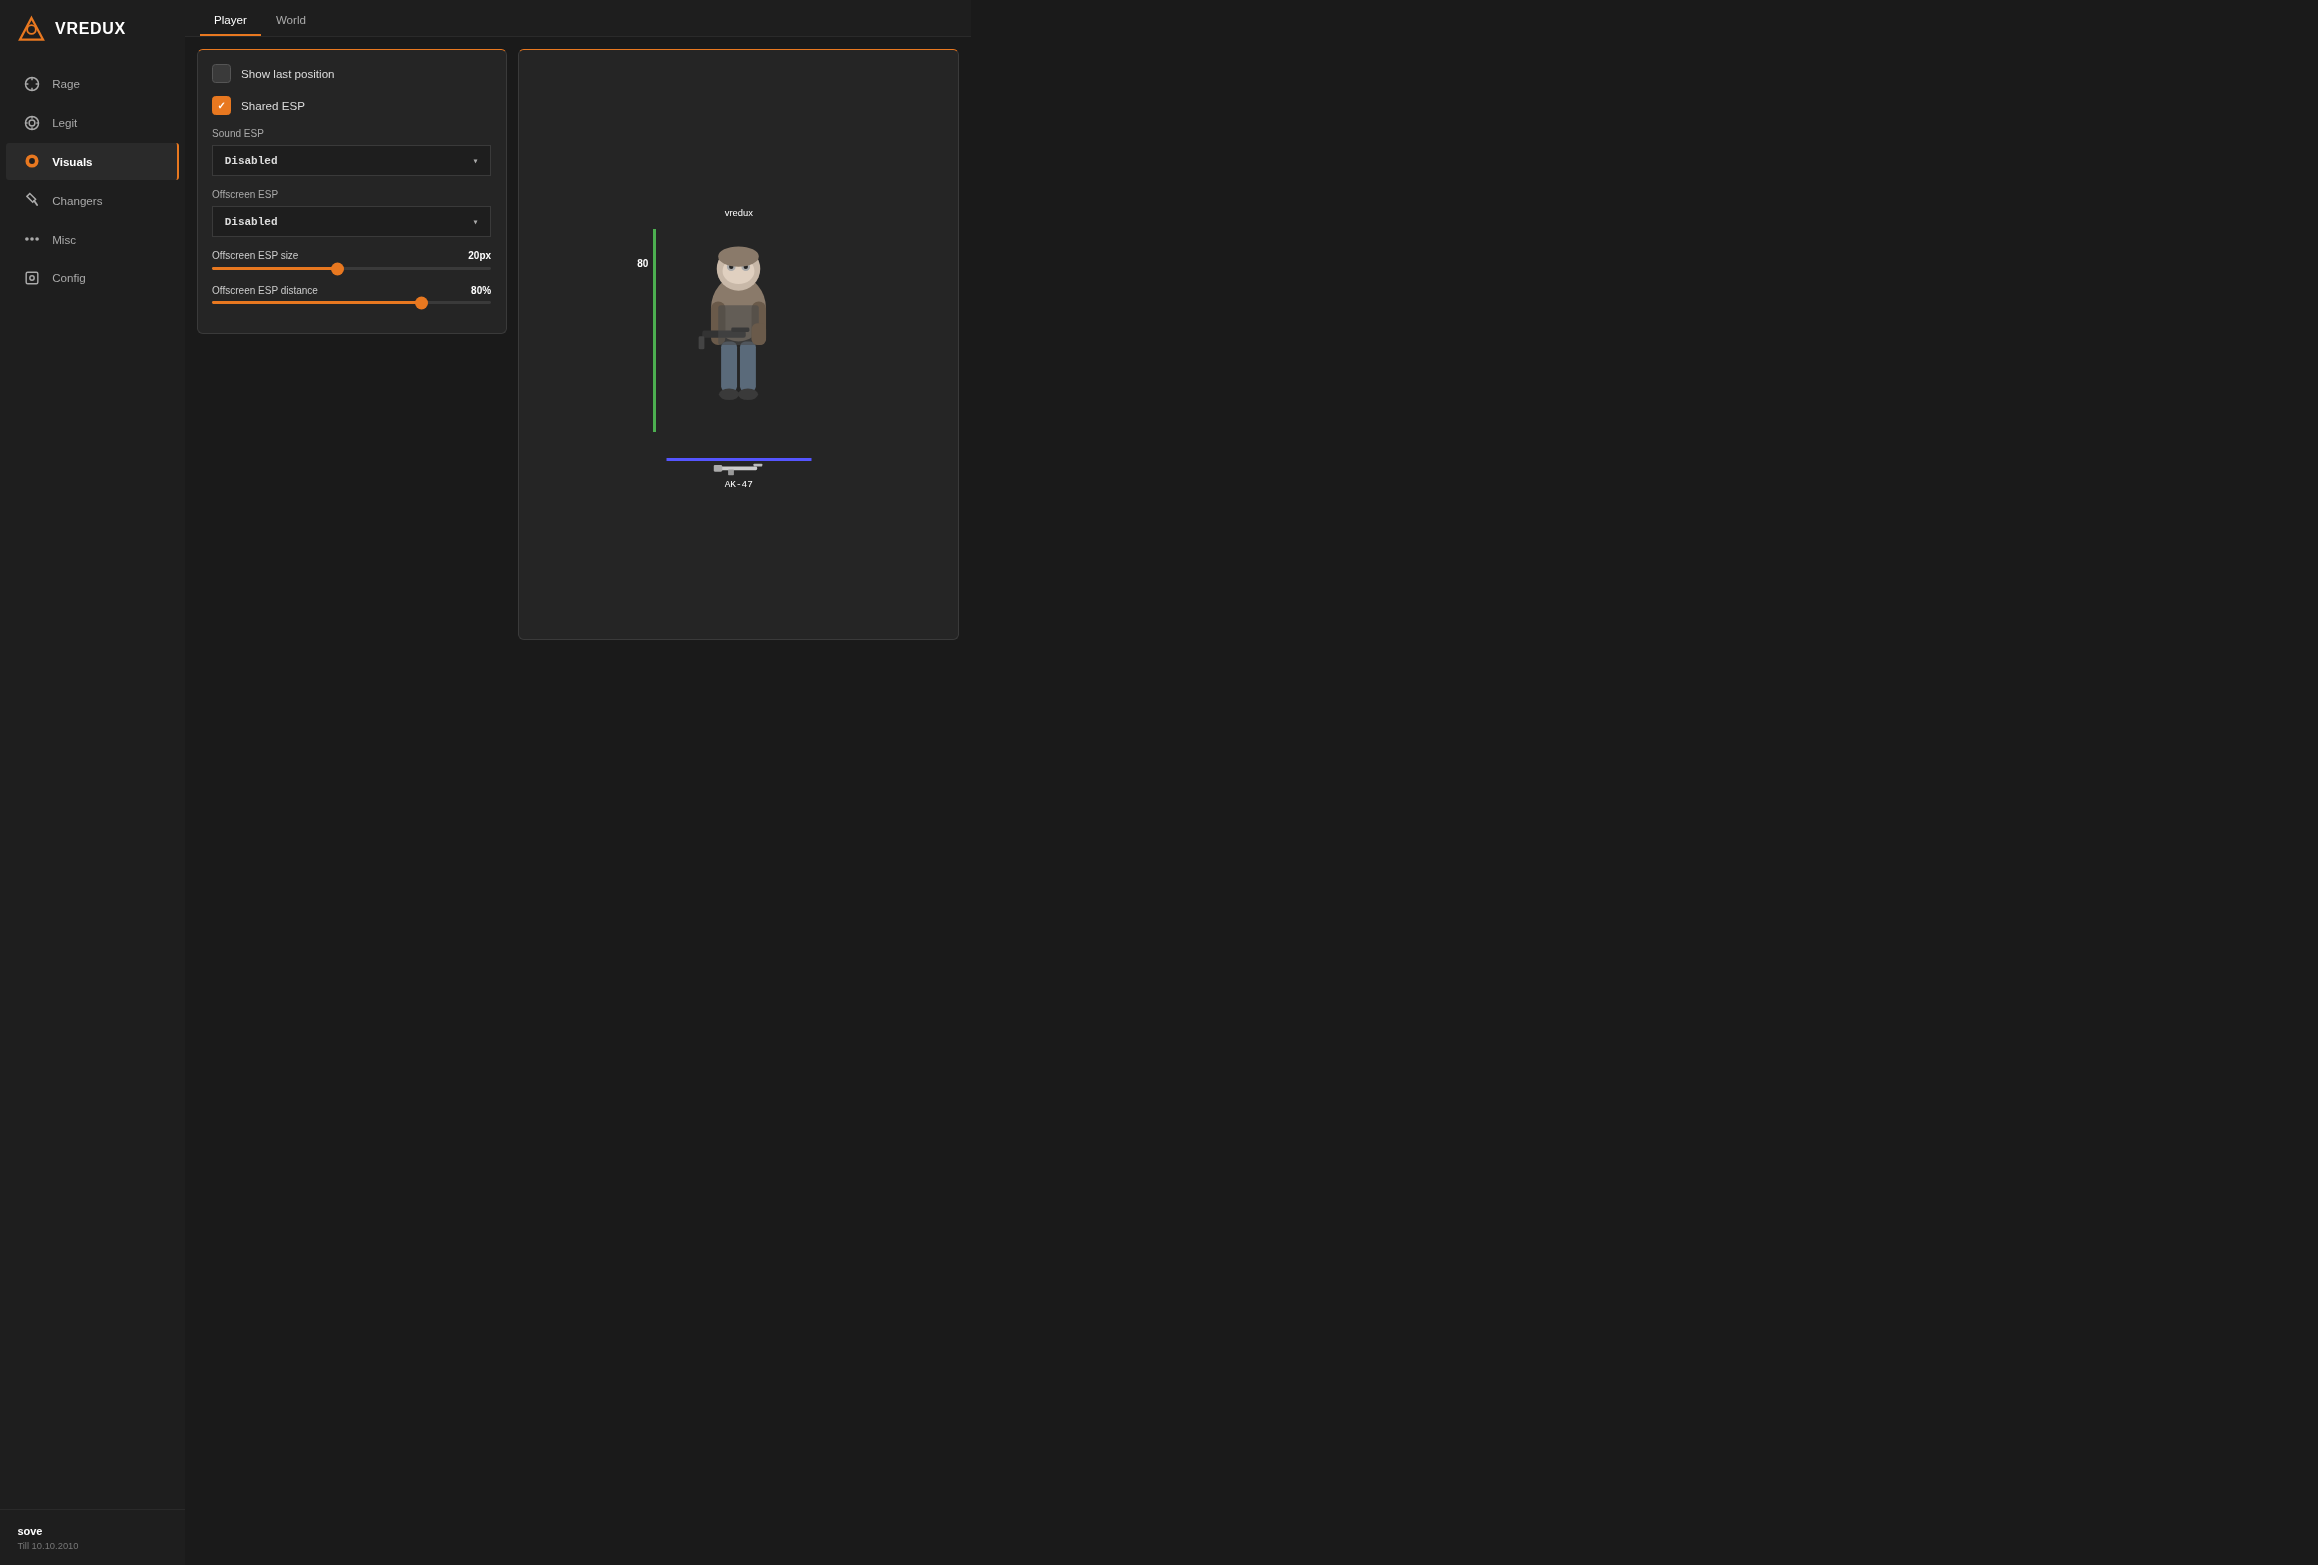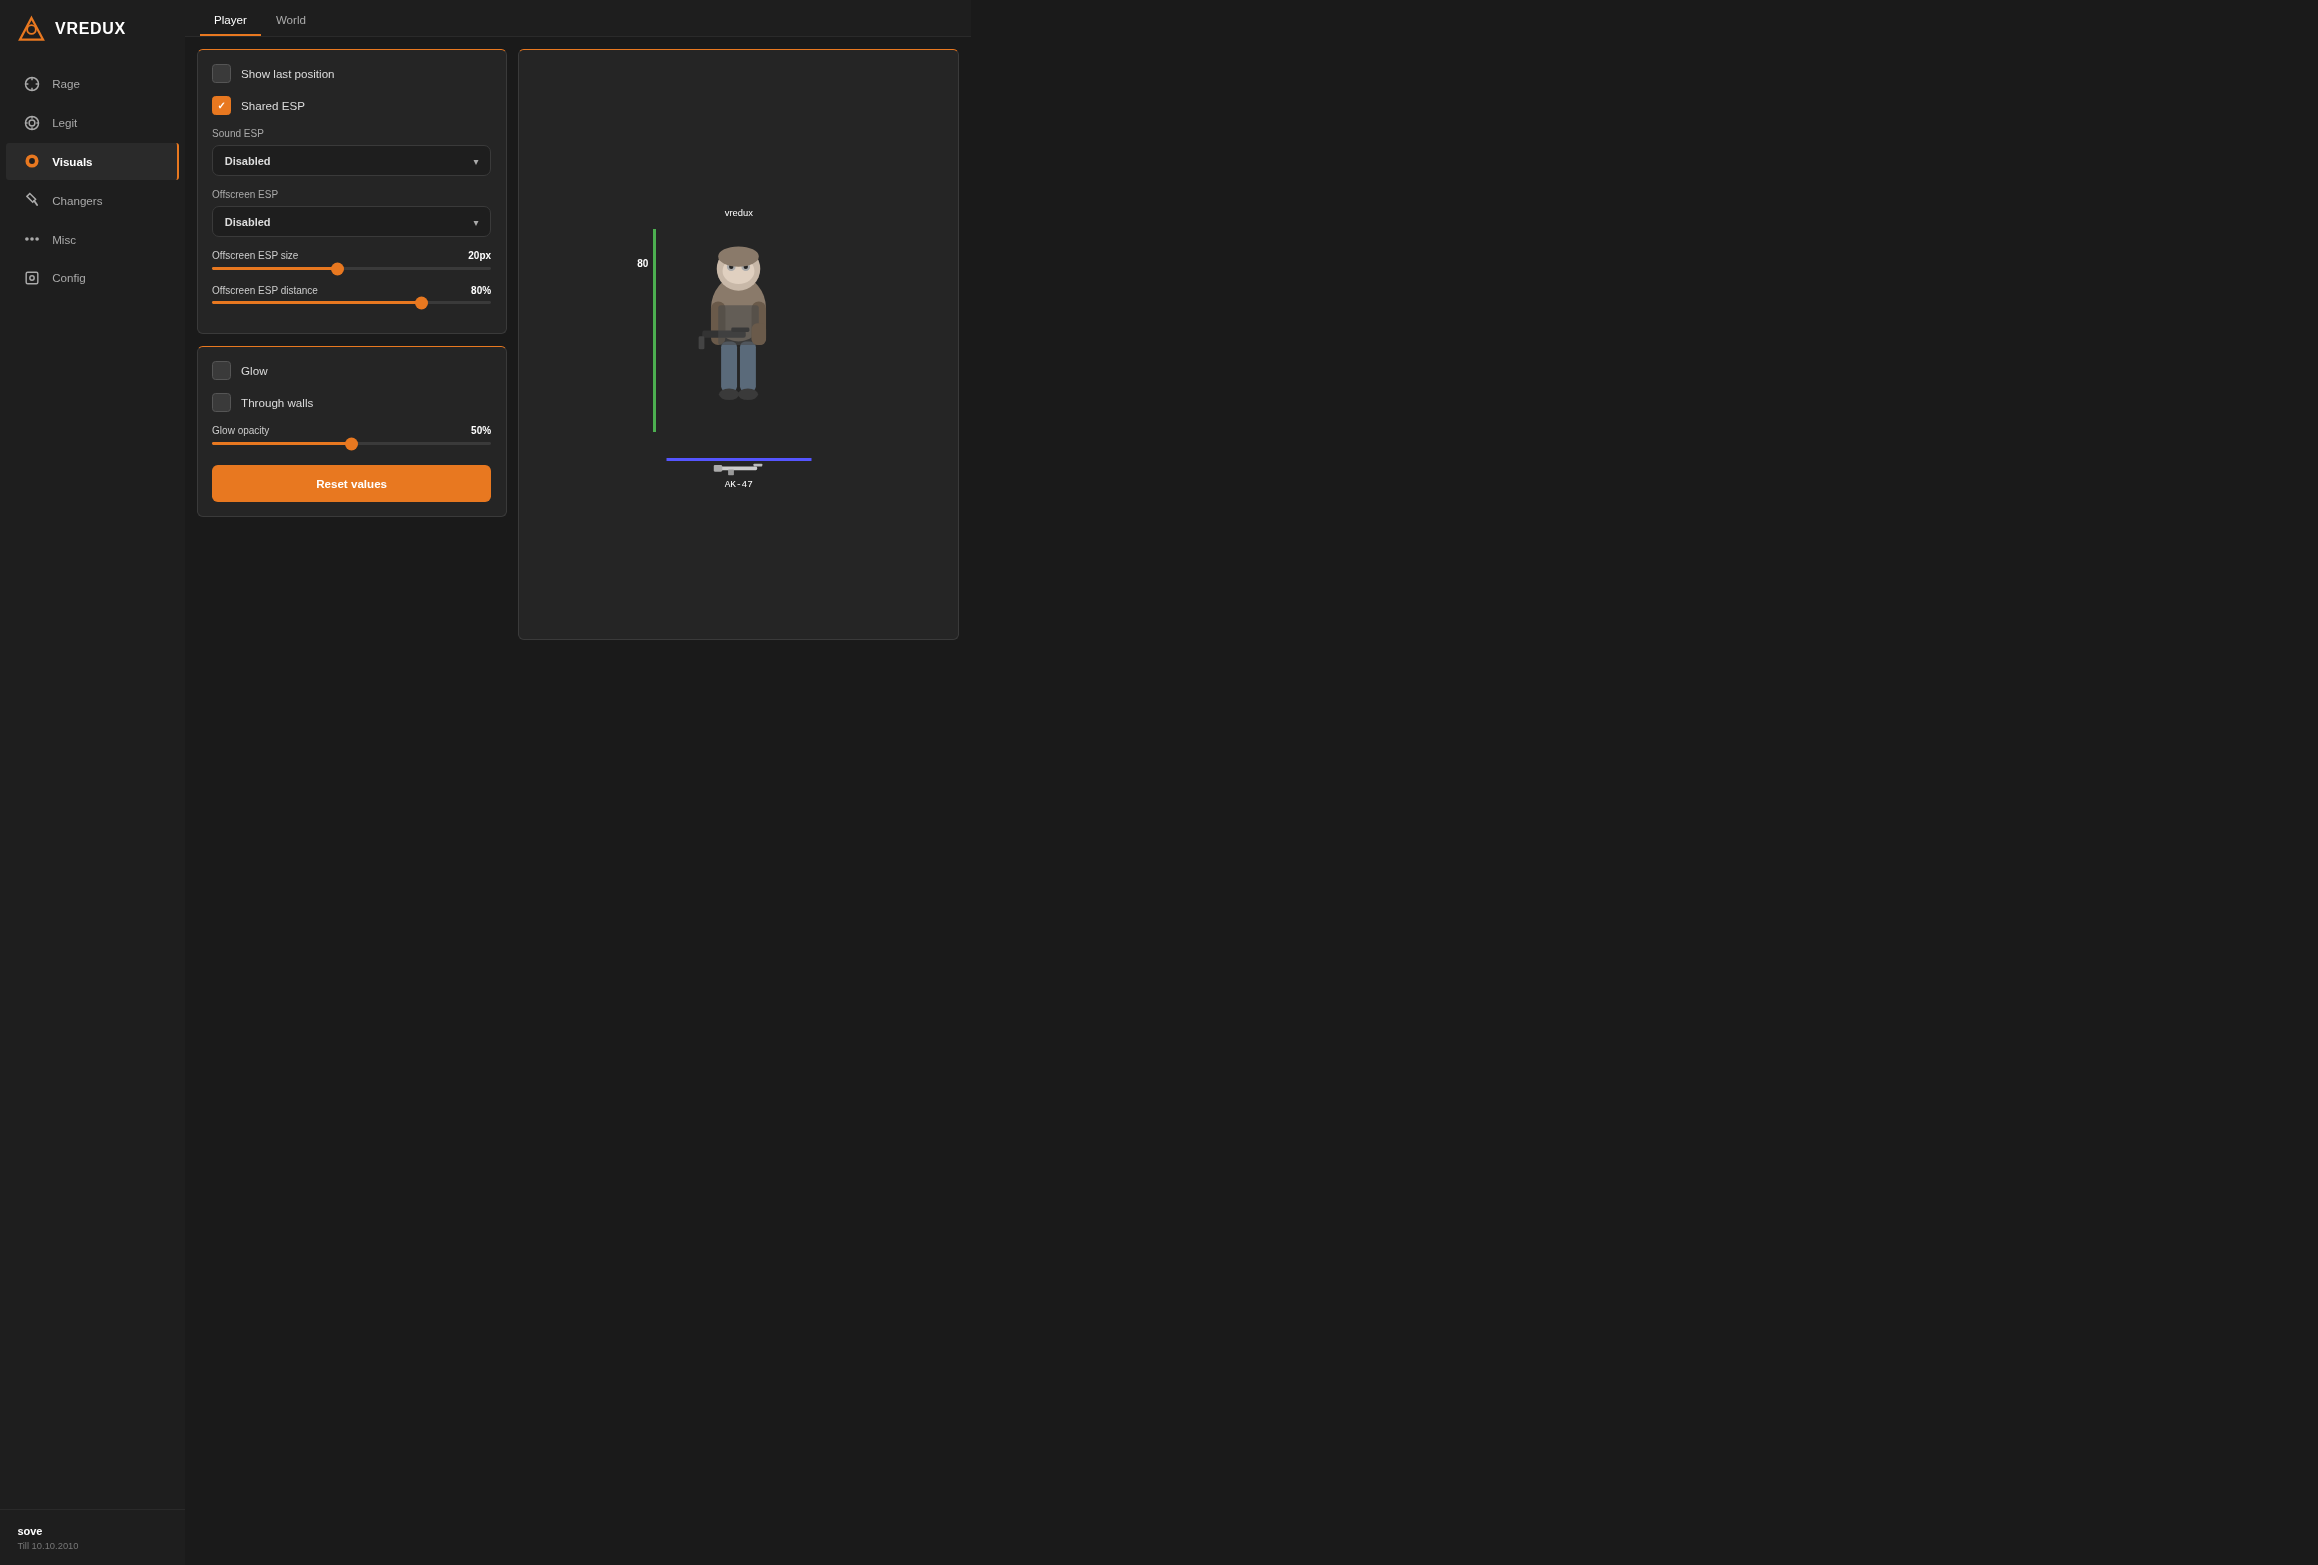--- a/index.html
+++ b/index.html
@@ -179,27 +179,28 @@
 
     
     .select-label {
       font-size: 10px;
       color: #aaa;
       margin-bottom: 5.8px;
     }
     .select-box {
       background: #1e1e1e;
       border: 0.7px solid #3a3a3a;
-      border-radius: 7px;
+      border-radius: 0;
       padding: 8.7px 11.6px;
       display: flex;
       justify-content: space-between;
       align-items: flex-end;
       cursor: pointer;
       margin-bottom: 13px;
+      font-family: Liberation Mono, monospace;
     }
     .select-value { font-size: 11px; font-weight: 600; color: #ddd; }
     .select-arrow { color: #aaa; font-size: 10px; }
 
     
     .slider-row {
       display: flex;
       justify-content: space-between;
       align-items: center;
       margin-bottom: 5.8px;
@@ -492,50 +493,20 @@
             <span class="slider-value">80%</span>
           </div>
           <div class="slider-track">
             <div class="slider-fill" style="width:75%"></div>
             <div class="slider-thumb" style="left:calc(75% - 6.5px)"></div>
           </div>
         </div>
 
       </div>
 
-      <div class="panel panel-top-border">
-
-        
-        <div class="checkbox-row">
-          <div class="checkbox-box"></div>
-          <span class="checkbox-label">Glow</span>
-        </div>
-
-        
-        <div class="checkbox-row">
-          <div class="checkbox-box"></div>
-          <span class="checkbox-label">Through walls</span>
-        </div>
-
-        
-        <div>
-          <div class="slider-row">
-            <span class="slider-name">Glow opacity</span>
-            <span class="slider-value">50%</span>
-          </div>
-          <div class="slider-track">
-            <div class="slider-fill" style="width:50%"></div>
-            <div class="slider-thumb" style="left:calc(50% - 6.5px)"></div>
-          </div>
-        </div>
-
-        
-        <button class="reset-button">Reset values</button>
-
-      </div>
 
     </div>
 
     <div class="right-panel">
       <div class="preview-area">
 
         <div class="player-preview">
 
           <span class="esp-label-top">vredux</span>
 

